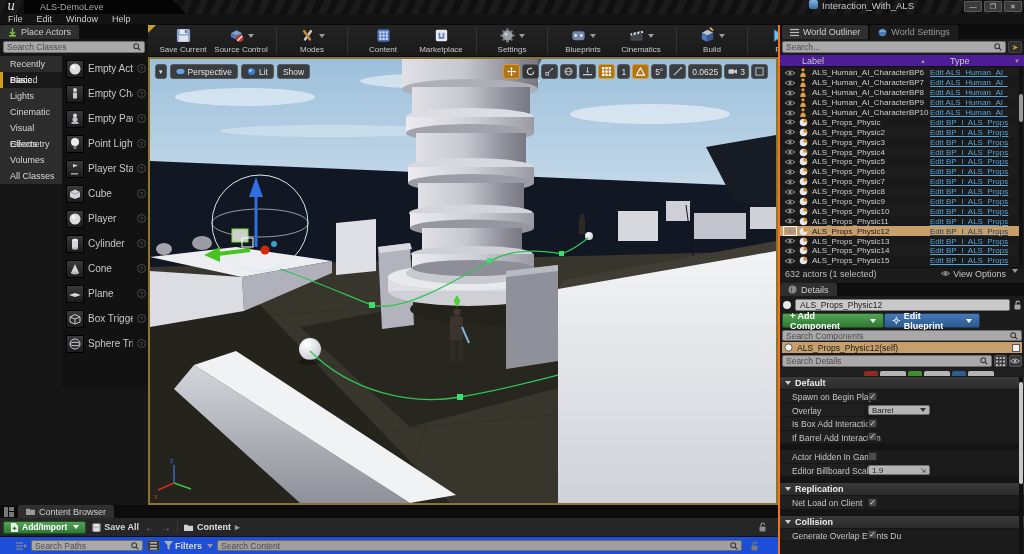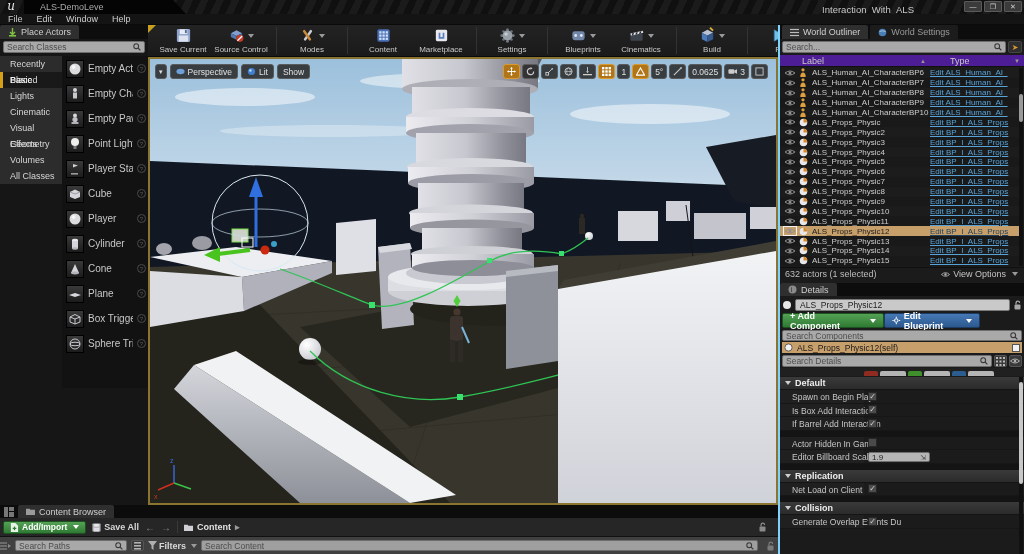--- a/index.html
+++ b/index.html
@@ -7,21 +7,21 @@
     font-family:"Liberation Sans", sans-serif; font-size:9px; color:#cfcfcf; }
   #app { position:relative; width:1024px; height:554px; background:#141414; }
 
   
   #titlebar { position:absolute; left:0; top:0; width:1024px; height:14px;
     background:repeating-linear-gradient(115deg,#1b1b1b 0 7px,#101010 7px 14px); }
   #ue-logo { position:absolute; left:3px; top:0; width:16px; height:14px; color:#e8e8e8;
     font-family:"DejaVu Serif",serif; font-style:italic; font-size:12px; line-height:13px; text-align:center;}
   #level-tab { position:absolute; left:24px; top:0; width:162px; height:14px; background:#040404;
     clip-path:polygon(0 0,92% 0,100% 100%,0 100%); color:#a8a8a8; line-height:14px; padding-left:16px; }
-  #win-title-grp { position:absolute; right:110px; top:0; height:14px; display:flex; gap:4px;flex-direction:column;}
+  #win-title-grp { position:absolute; right:110px; top:0; height:14px; display:flex; gap:4px;}
   #win-title-grp .appicon { width:9px; height:9px; background:linear-gradient(#7fb3e0,#3a6ea5); border-radius:2px;}
   #win-title { color:#c8c8c8; font-size:9.5px; }
   #win-controls { position:absolute; right:2px; top:1px; display:flex; gap:2px; }
   .winbtn { width:18px; height:11px; background:#3b3b3b; border:1px solid #5a5a5a; color:#d0d0d0;
     font-size:7px; line-height:9px; text-align:center; border-radius:1px; }
   #menubar { position:absolute; left:0; top:14px; width:1024px; height:11px; background:#141414;
     display:flex; gap:14px; padding-left:8px; align-items:center; border-bottom:1px solid #0a0a0a;}
   #menubar span { color:#cdcdcd; }
 
   
@@ -71,21 +71,21 @@
   #scene { position:absolute; left:0; top:0; }
   .vp-overlay { position:absolute; display:flex; gap:3px; }
   .vp-btn { height:15px; background:rgba(38,38,38,.85); border:1px solid #5a5a5a; border-radius:3px;
     color:#e0e0e0; font-size:8.5px; display:flex; align-items:center; padding:0 5px; gap:3px;}
   .vp-btn.sm { padding:0 3px; }
   .vp-btn.hot { background:#b07518; border-color:#d89a30; color:#fff; }
   .vp-ico { width:9px; height:9px; display:inline-block; }
 
   
   #right-panel { position:absolute; left:778px; top:25px; width:246px; height:529px; background:#1b1b1b;
-    border-left:2px solid #7dd3fc;}
+    border-left:2px solid #f97316;}
   #ol-tabs { position:absolute; left:0; top:0; width:244px; height:14px; background:#0d0d0d; display:flex; gap:2px; padding-left:2px;}
   #ol-search-row { position:absolute; left:2px; top:16px; width:240px; display:flex; gap:2px;}
   #ol-search { flex:1; }
   #ol-addbtn { width:14px; height:12px; background:#2e2e2e; border:1px solid #444; border-radius:2px;
     color:#d89a30; font-size:8px; text-align:center; line-height:11px;}
   #ol-header { position:absolute; left:0; top:30px; width:244px; height:12px; background:#4c1d95;
     display:flex; align-items:center; border-bottom:1px solid #111;}
   #ol-header .h-label { padding-left:22px; width:140px; color:#c8c8c8;}
   #ol-header .h-sort { color:#999; font-size:6px; }
   #ol-header .h-type { padding-left:24px; color:#c8c8c8; }
@@ -98,21 +98,21 @@
   .ol-row .lab { width:118px; color:#cccccc; white-space:nowrap; overflow:hidden;}
   .ol-row .typ { color:#57a3d9; text-decoration:underline; white-space:nowrap;}
   .ol-row.sel { background:#c79f6b; }
   .ol-row.sel .lab { color:#1a1a1a; }
   .ol-row.sel .typ { color:#20415c; }
   #ol-scroll { position:absolute; right:1px; top:43px; width:4px; height:198px; background:#101010;}
   #ol-thumb { position:absolute; left:0; top:26px; width:4px; height:28px; background:#9a9a9a; border-radius:2px;}
   #ol-footer { position:absolute; left:0; top:242px; width:244px; height:13px; display:flex; align-items:center;
     background:#1b1b1b; border-top:1px solid #0f0f0f;}
   #ol-footer .cnt { padding-left:5px; color:#bdbdbd; }
-  #ol-footer .vopt { margin-left:auto; margin-right:6px; color:#c4c4c4; display:flex; align-items:center; gap:3px;}
+  #ol-footer .vopt { margin-left:auto; margin-right:6px; color:#c4c4c4; display:flex; align-items:flex-start; gap:3px;}
 
   
   #details { position:absolute; left:0; top:258px; width:244px; height:271px; background:#1b1b1b; }
   #dt-tabrow { position:absolute; left:0; top:0; width:244px; height:13px; background:#0d0d0d;}
   #dt-name-row { position:absolute; left:2px; top:15px; width:240px; height:13px; display:flex; align-items:center; gap:3px;}
   #dt-name { flex:1; background:#c9c9c9; border:1px solid #7a7a7a; border-radius:2px; height:12px;
     font-size:8.5px; color:#1c1c1c; padding:0 4px; font-family:"Liberation Sans",sans-serif;}
   #dt-btnrow { position:absolute; left:2px; top:30px; width:198px; height:15px; display:flex;}
   .dt-btn { height:15px; border-radius:2px; color:#fff; font-weight:bold; font-size:9px;
     display:flex; align-items:center; padding:0 7px; gap:3px;}
@@ -157,22 +157,22 @@
   #cb-tabrow { position:absolute; left:0; top:0; width:778px; height:13px; background:#0c0c0c; display:flex; align-items:center;}
   #cb-toolrow { position:absolute; left:0; top:13px; width:778px; height:19px; background:#262626;
     display:flex; align-items:center; gap:6px; padding:0 3px; border-bottom:1px solid #111;}
   #btn-addimport { height:13px; background:linear-gradient(#54a256,#2f7a33); border:1px solid #1d5220;
     border-radius:2px; color:#fff; font-weight:bold; font-size:8.5px; display:flex; align-items:center; padding:0 6px; gap:3px;}
   .cb-tool { display:flex; align-items:center; gap:3px; color:#d6d6d6; font-weight:bold; font-size:9px;}
   .nav-arrow { color:#8a8a8a; font-size:10px; font-weight:bold;}
   .vsep { width:1px; height:12px; background:#0c0c0c; border-right:1px solid #3a3a3a;}
   #cb-crumb { display:flex; align-items:center; gap:4px; color:#e2e2e2; font-weight:bold;}
   #cb-lock { margin-left:auto; margin-right:8px; }
-  #cb-searchrow { position:absolute; left:0; top:32px; width:778px; height:17px; background:#404040;
-    display:flex; align-items:center; gap:4px; padding:0 0;}
+  #cb-searchrow { position:absolute; left:0; top:32px; width:778px; height:17px; background:#1d4ed8;
+    display:flex; align-items:center; gap:4px; padding:0 16px;}
   #cb-paths { width:112px; height:11px; }
   #cb-filters { display:flex; align-items:center; gap:2px; color:#d8d8d8; font-weight:bold;}
   #cb-content-search { flex:1; height:11px; margin-right:4px;}
   svg { display:block; }
 </style>
 </head>
 <body>
 
 <div id="app">
 
@@ -1247,20 +1247,29 @@
             <span class="tri"></span>
             <span>Default</span>
           </div>
           <div class="prop-row">
             <span class="plab">Spawn on Begin Play</span>
             <span class="pval">
               <span class="chk">✓</span>
             </span>
           </div>
           <div class="prop-row">
+            <span class="plab">Overlay</span>
+            <span class="pval">
+              <span class="dd">
+                <span>Barrel</span>
+                <span class="dc"></span>
+              </span>
+            </span>
+          </div>
+          <div class="prop-row">
             <span class="plab">Is Box Add Interaction</span>
             <span class="pval">
               <span class="chk">✓</span>
             </span>
           </div>
           <div class="prop-row">
             <span class="plab">If Barrel Add Interaction</span>
             <span class="pval">
               <span class="chk">✓</span>
             </span>

